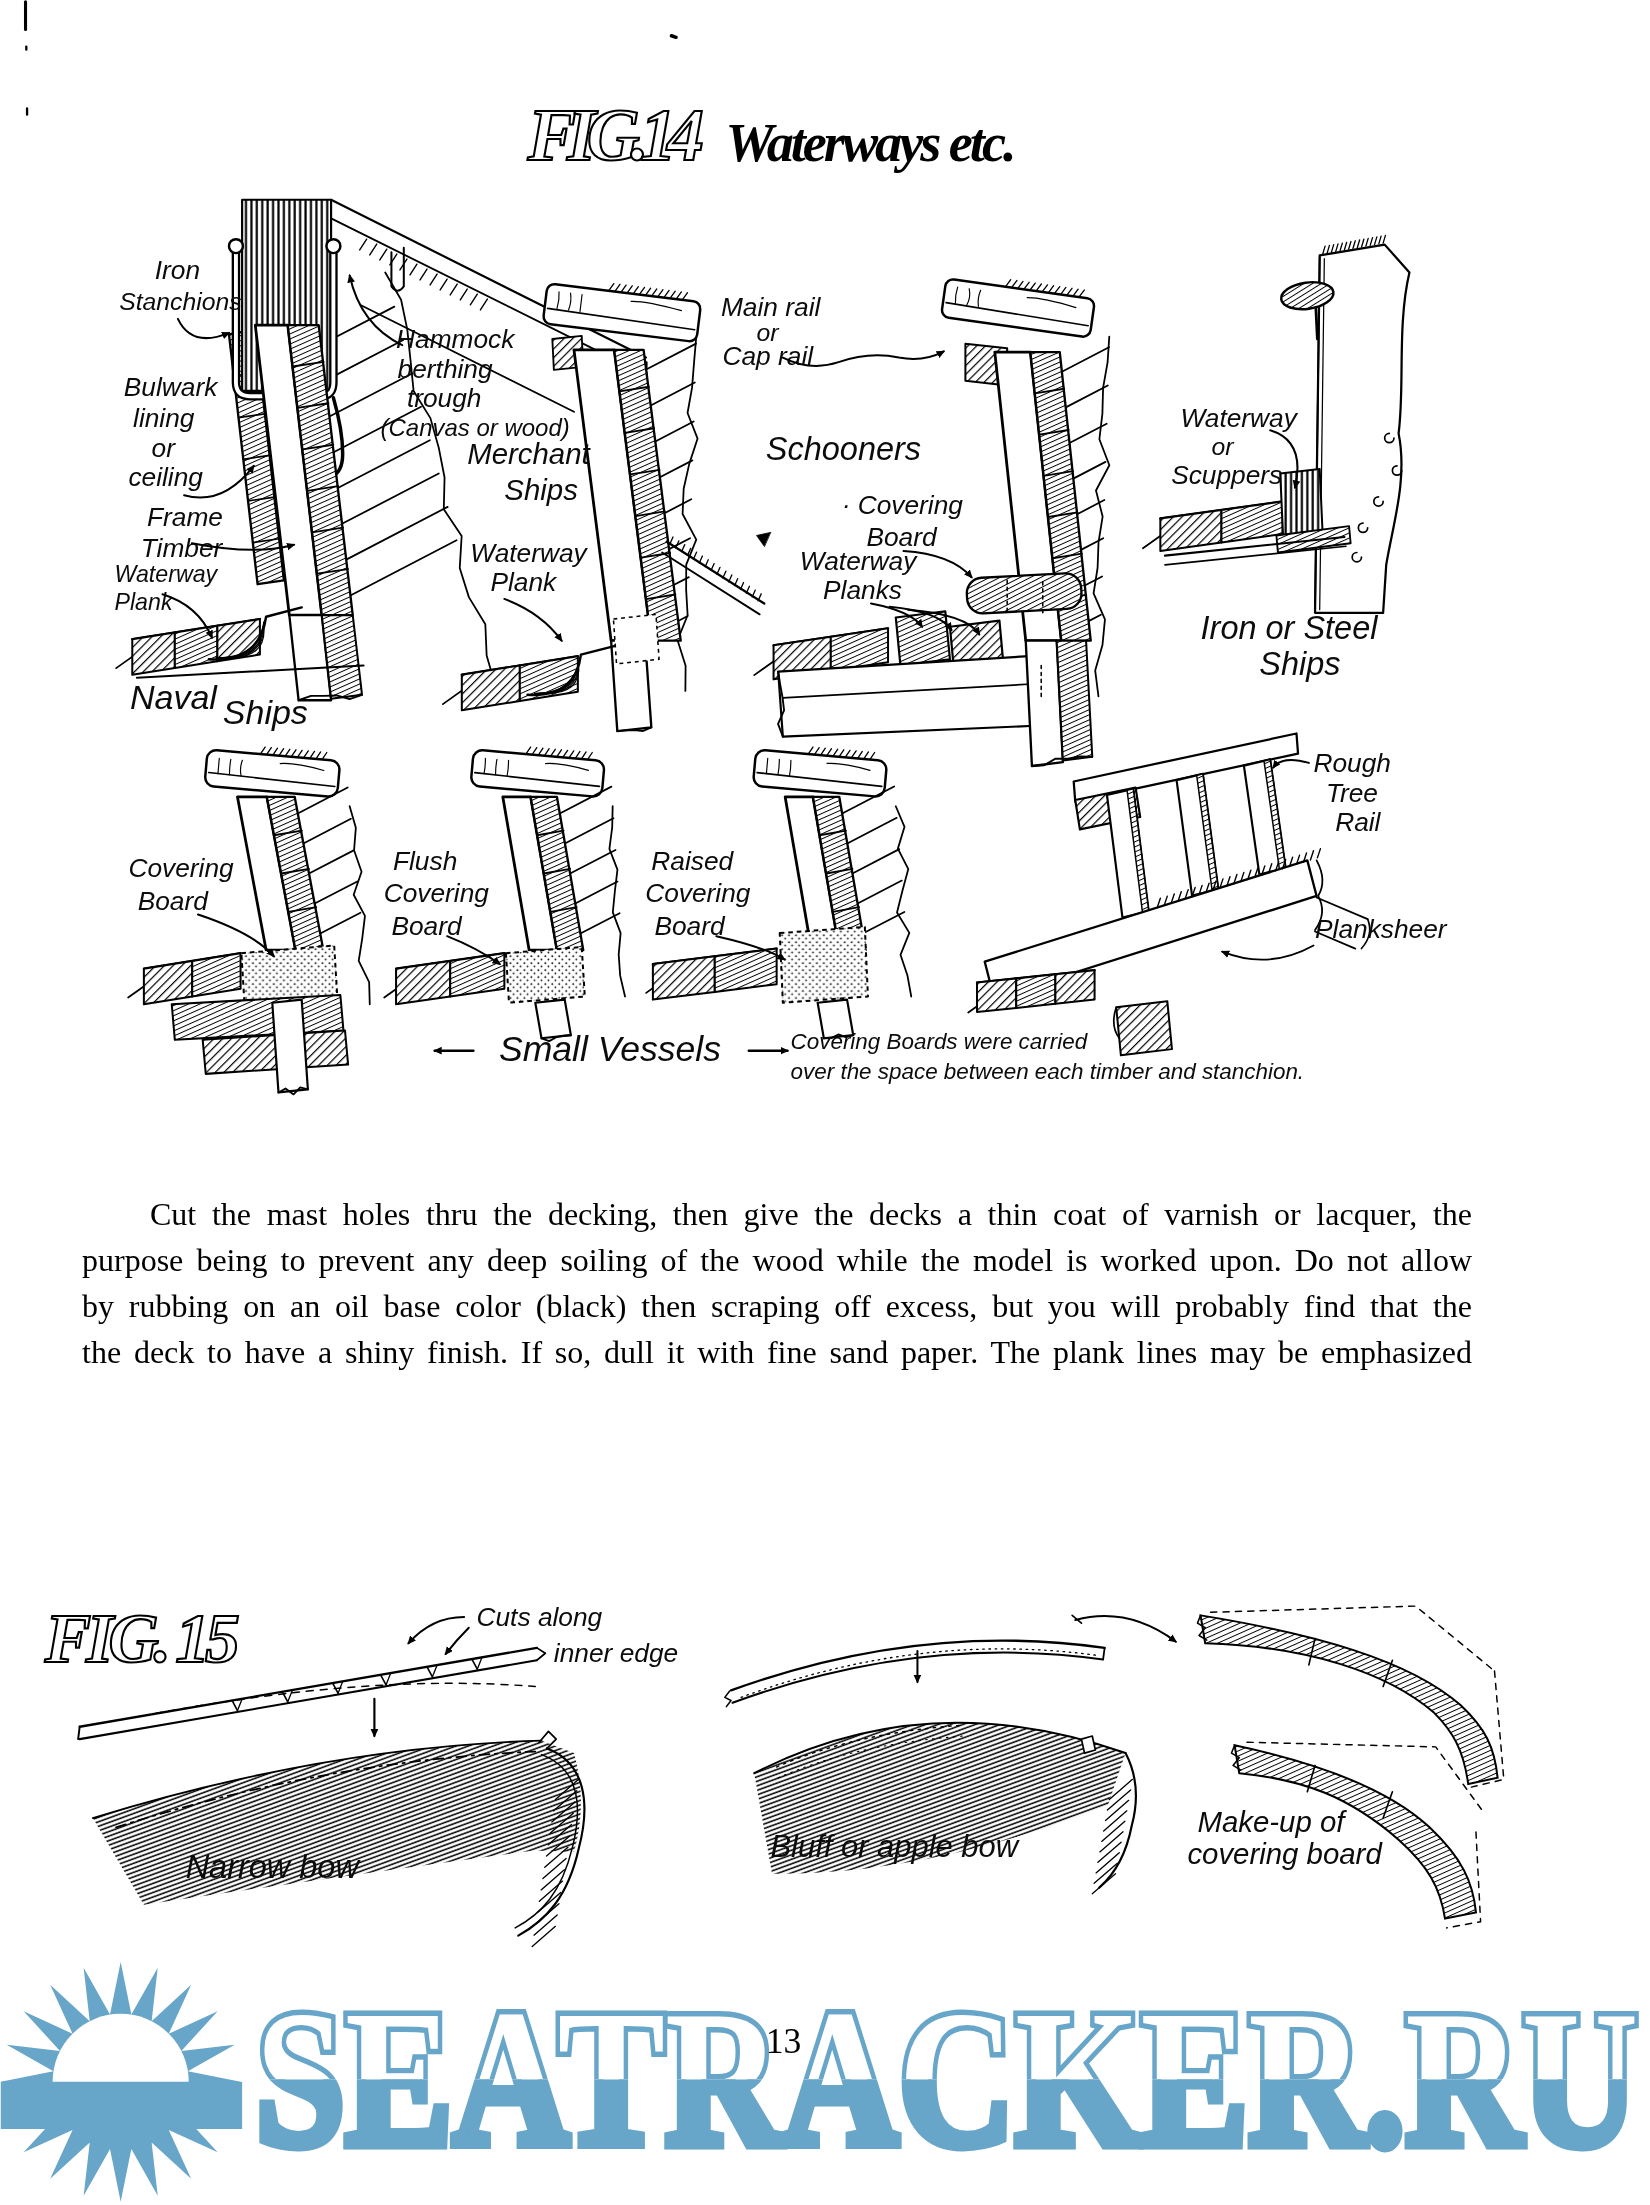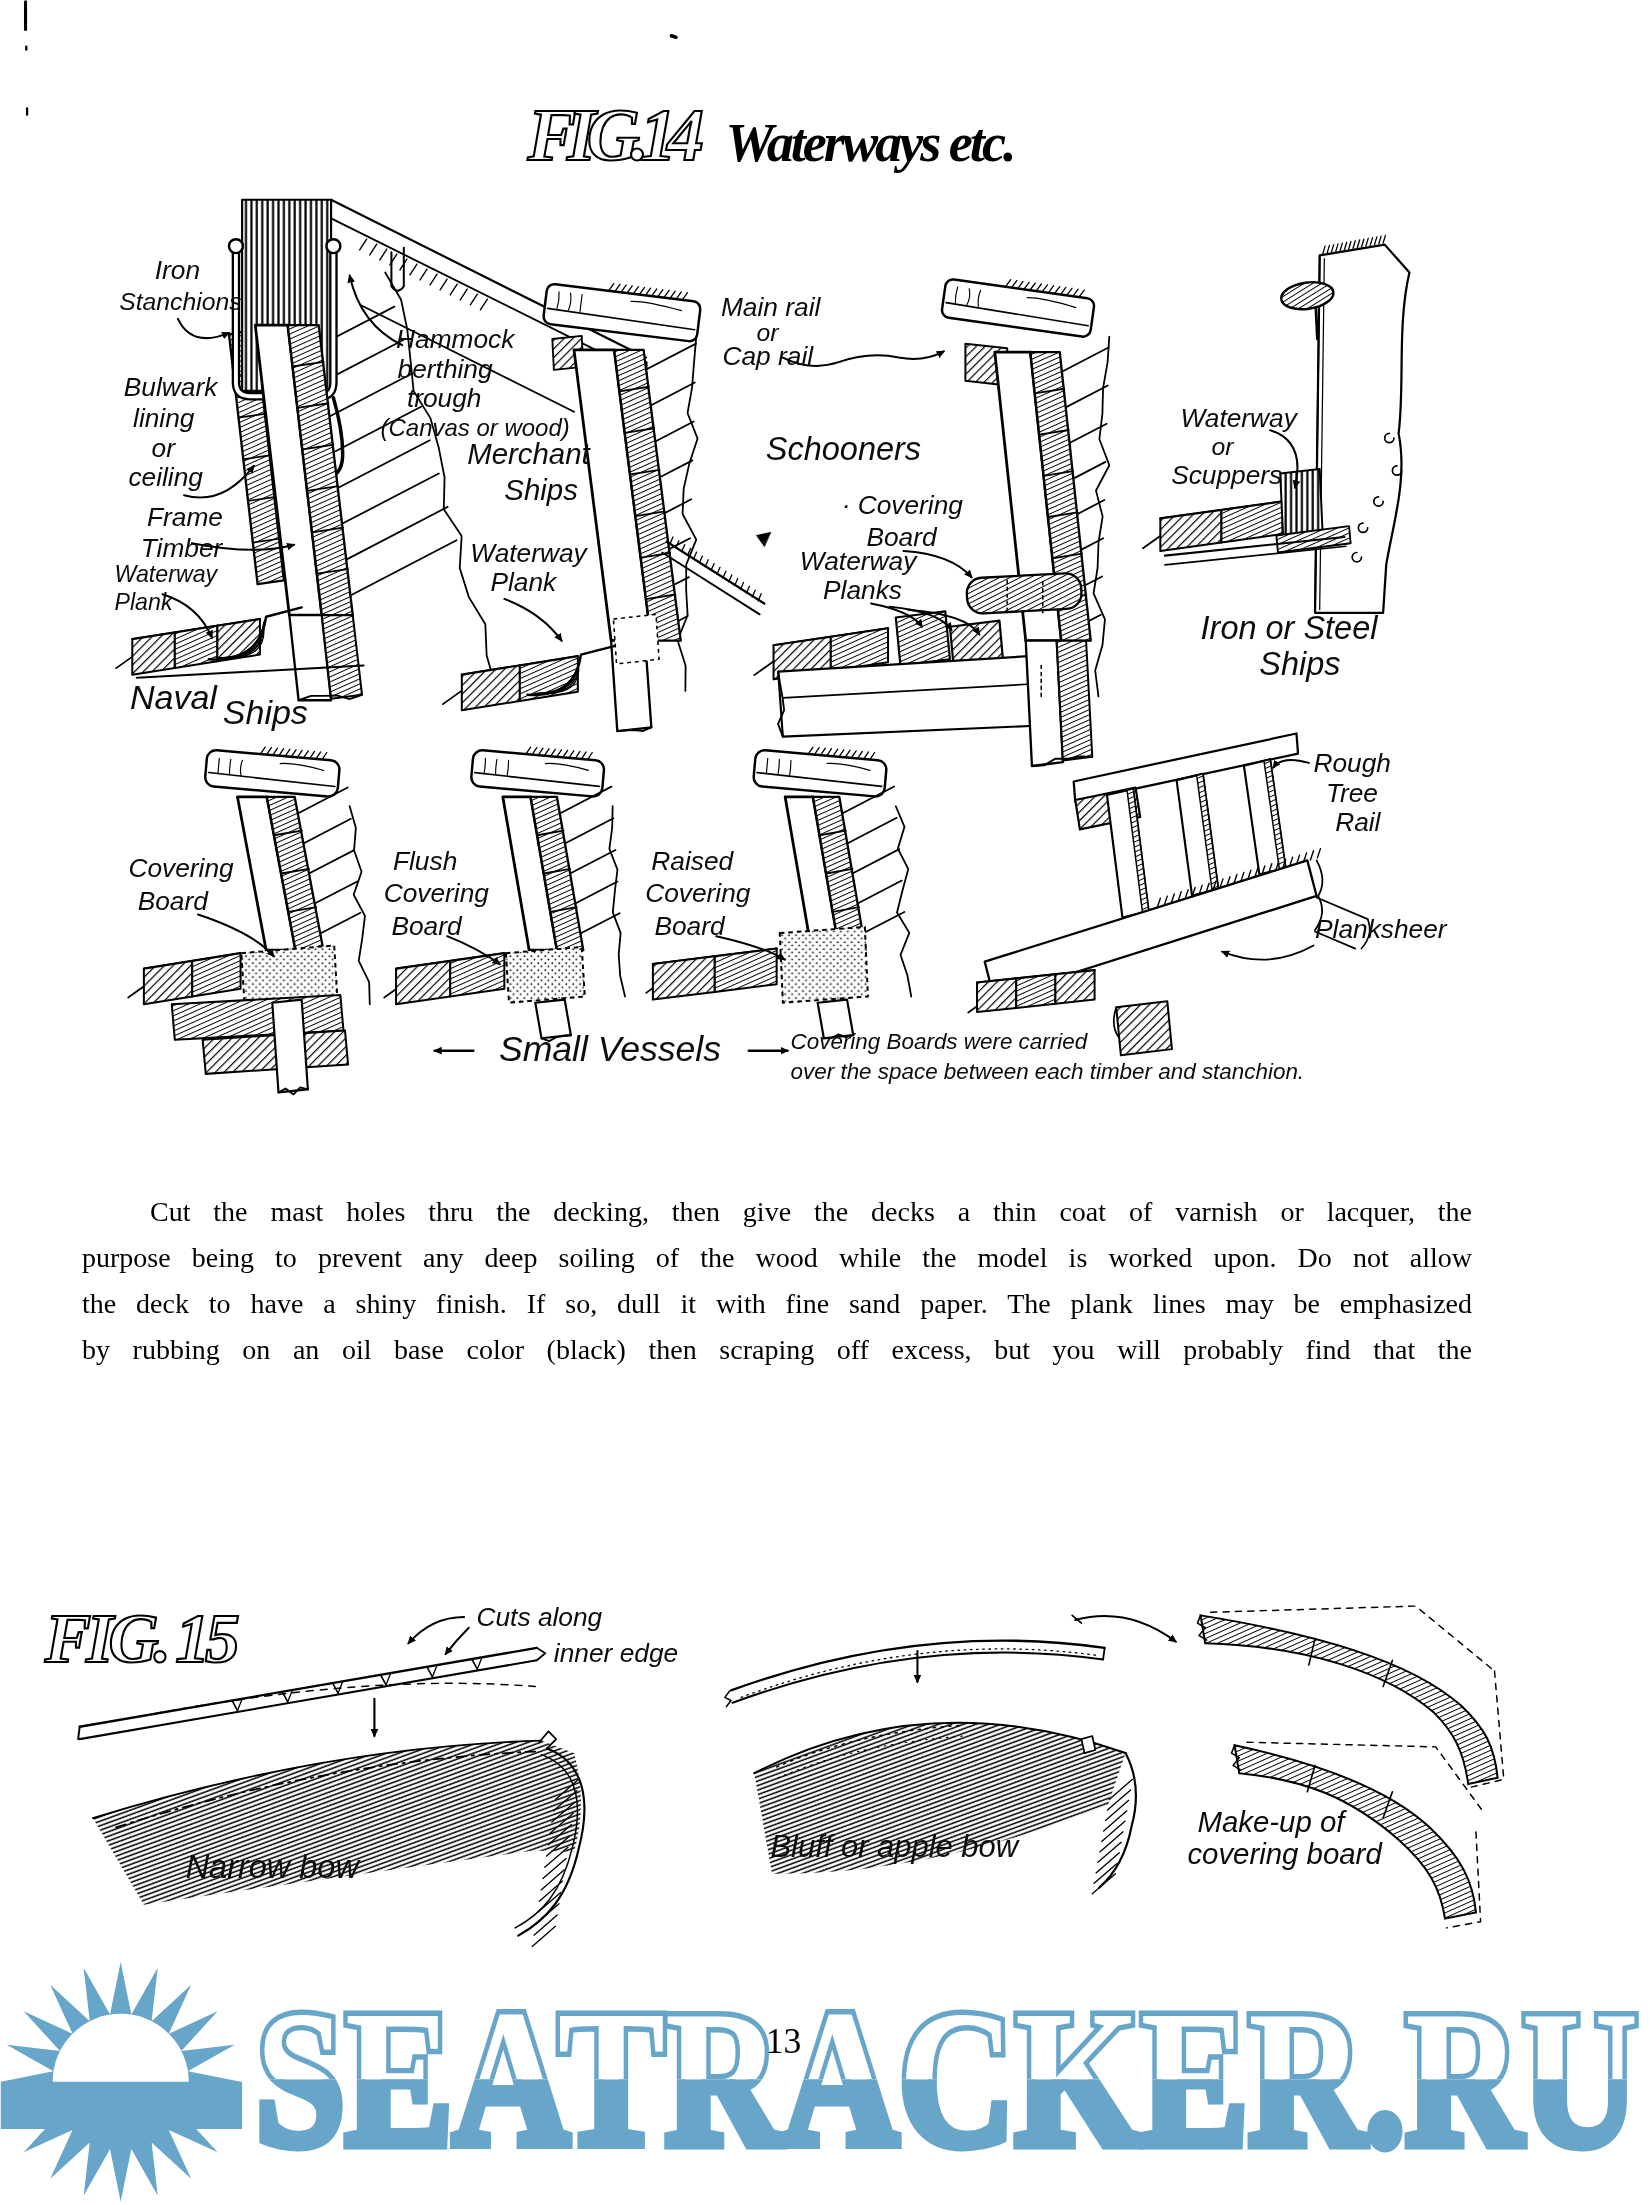--- a/index.html
+++ b/index.html
@@ -1,19 +1,19 @@
 <!DOCTYPE html>
 <html style="font-size:12.4px"><head><meta charset="utf-8">
 <style>
 html,body{margin:0;padding:0;background:#ffffff;width:1650px;height:2205px;overflow:hidden}
 .hl{font-family:"Liberation Sans",sans-serif;font-style:italic;fill:#0c0c0c;font-weight:normal}
 .fig{font-family:"Liberation Serif",serif;font-style:italic;fill:white;stroke:#000;stroke-width:2.8;font-weight:bold}
 .hw{font-family:"Liberation Serif",serif;font-style:italic;fill:#000;font-weight:bold}
 #para{position:absolute;left:82px;top:1196px;width:1390px;font-family:"Liberation Serif",serif;
- font-size:28px;color:#000;}
+ font-size:32px;color:#000;}
 .pl{text-align:justify;text-align-last:justify;height:46px;white-space:nowrap}
 </style></head>
 <body>
 <svg width="1650" height="2205" viewBox="0 0 2133 2850" style="position:absolute;left:0;top:0">
 
 <defs>
 <marker id="ah" markerWidth="13" markerHeight="11" refX="9" refY="5" orient="auto" markerUnits="userSpaceOnUse">
   <path d="M0,0 L11,5 L0,10 z" fill="#000"></path>
 </marker>
 <pattern id="hx" width="8" height="8" patternUnits="userSpaceOnUse" patternTransform="rotate(45)">
@@ -605,15 +605,15 @@
       <text x="330" y="2772" font-family="Liberation Serif" font-weight="bold" font-size="252" textLength="1788" lengthAdjust="spacingAndGlyphs" fill="white">SEATRACKER.RU</text>
     </g>
     <g clip-path="url(#wmbot)">
       <text x="330" y="2772" font-family="Liberation Serif" font-weight="bold" font-size="252" textLength="1788" lengthAdjust="spacingAndGlyphs" fill="#67A5C9" stroke="#67A5C9" stroke-width="14">SEATRACKER.RU</text>
     </g>
 <text x="990" y="2654" font-family="Liberation Serif" font-size="46" fill="#000">13</text>
 </svg>
 <div id="para">
     <div class="pl" style="padding-left:68px">Cut the mast holes thru the decking, then give the decks a thin coat of varnish or lacquer, the</div>
     <div class="pl" style="">purpose being to prevent any deep soiling of the wood while the model is worked upon. Do not allow</div>
+    <div class="pl" style="">by rubbing on an oil base color (black) then scraping off excess, but you will probably find that the</div>
     <div class="pl" style="">the deck to have a shiny finish. If so, dull it with fine sand paper. The plank lines may be emphasized</div>
-    <div class="pl" style="">by rubbing on an oil base color (black) then scraping off excess, but you will probably find that the</div>
   </div>
 
 </body></html>

